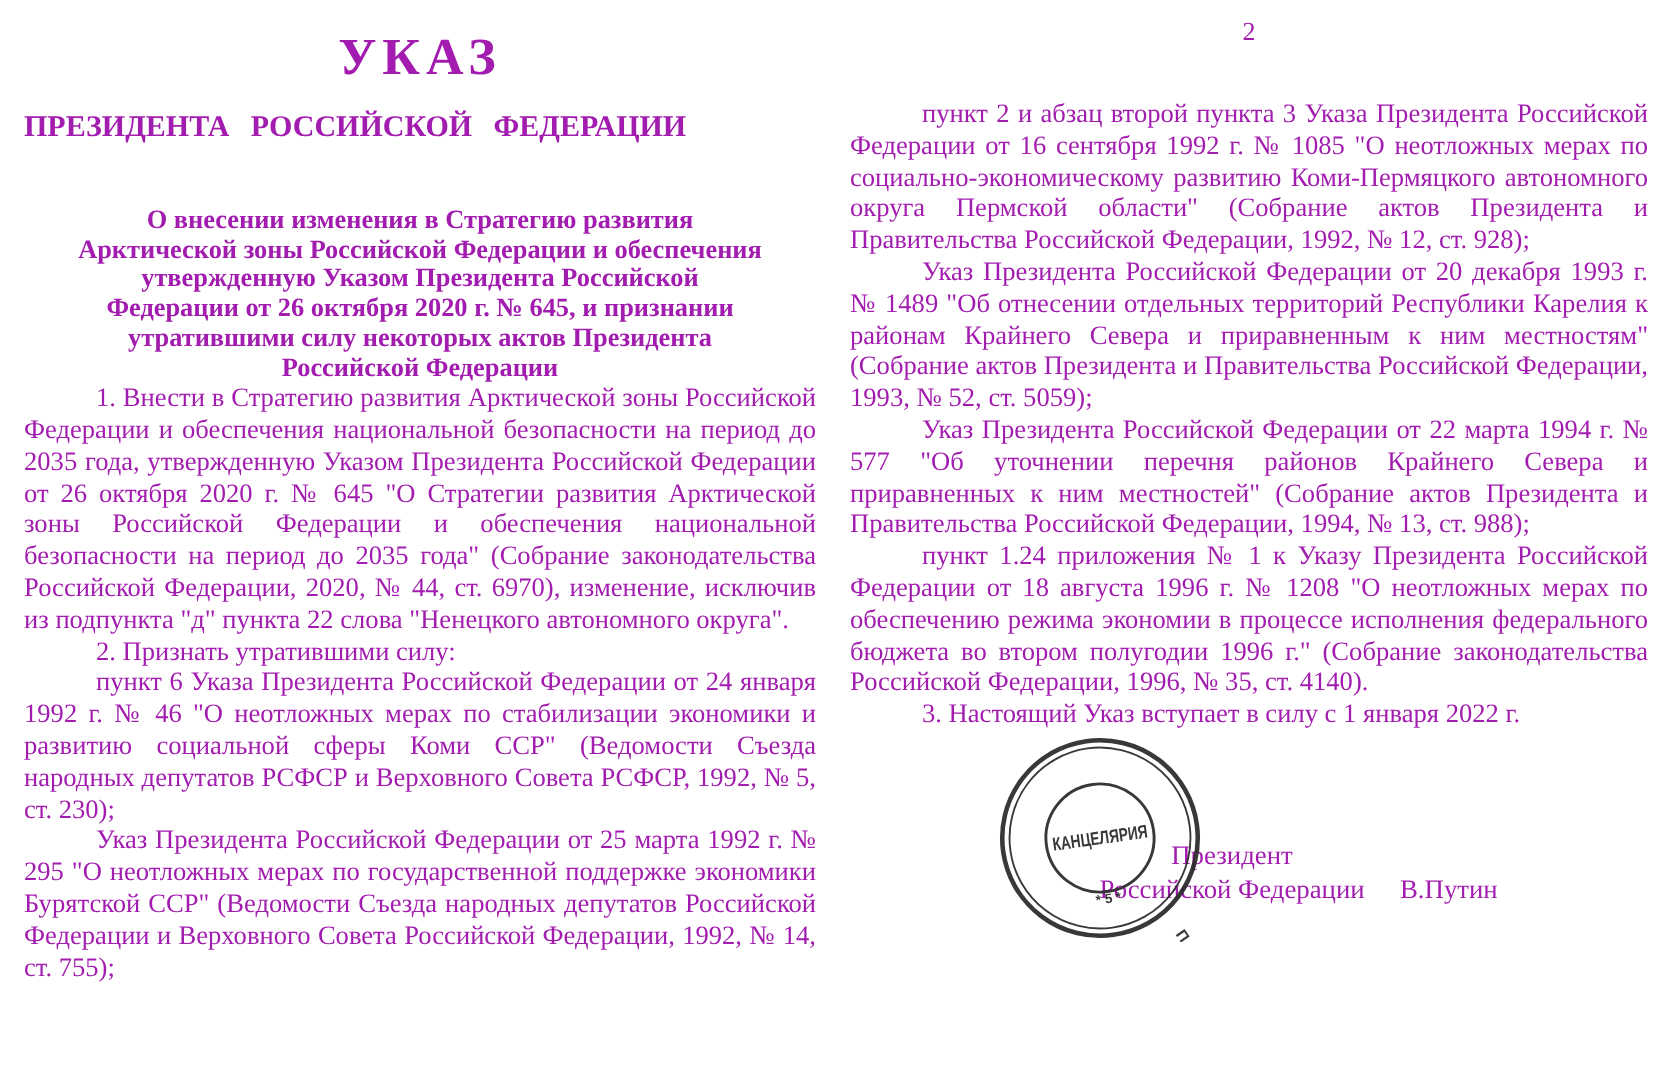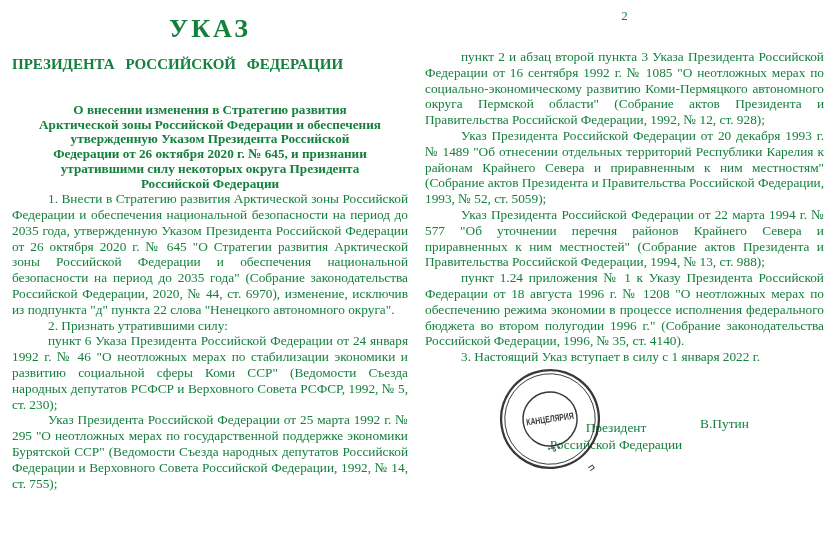--- a/index.html
+++ b/index.html
@@ -1,57 +1,57 @@
 <!DOCTYPE html>
 <html><head>
 <meta charset="utf-8">
 <style>
   html,body{margin:0;padding:0;background:#ffffff;}
   .canvas{
     position:relative;width:833px;height:492px;background:#fdfdfd;
-    font-family:"Liberation Serif", serif;color:#15803d;overflow:hidden;
+    font-family:"Liberation Serif", serif;color:#a21caf;overflow:hidden;
     outline:1px solid #f1f1f1;
   }
   .page{position:absolute;top:0;height:539px;background:#ffffff;}
   .page-1{left:0;width:420px;}
   .page-2{left:420px;width:413px;}
 
   .p1-content{width:396px;margin:0 0 0 12px;padding-top:10px;}
   .p2-content{width:399px;margin:0 0 0 5px;padding-top:5px;}
 
   .h-ukaz{font-size:26px;font-weight:bold;letter-spacing:3px;text-align:center;line-height:30px;margin-top:4px;}
   .h-sub{font-size:15px;font-weight:bold;word-spacing:7px;text-align:left;line-height:18px;margin-top:11px;}
   .title{margin:30px auto 0 auto;width:382px;font-size:13.2px;font-weight:bold;line-height:14.7px;text-align:center;}
   .bodytext{}
   .bodytext p{margin:0;font-size:13.3px;line-height:15.8px;text-align:justify;text-indent:36px;}
   .page-number{font-size:13px;text-align:center;line-height:15px;margin-top:3px;}
   .p2-body{margin-top:26px;}
 
   .sig-role{position:absolute;top:420px;left:96px;width:200px;text-align:center;font-size:13.4px;line-height:16.5px;}
-  .sig-name{position:absolute;top:416px;left:280px;font-size:13.4px;line-height:16.5px;}
+  .sig-name{position:absolute;top:437px;left:280px;font-size:13.4px;line-height:16.5px;}
 
   .footer{position:absolute;top:470px;left:8px;font-size:13.4px;line-height:16px;}
 
   .stamp{position:absolute;left:78px;top:367px;width:104px;height:104px;opacity:0.93;}
 </style>
 </head>
 <body>
 
 <div class="canvas">
 
   <div class="page page-1">
     <div class="p1-content">
       <div class="h-ukaz">УКАЗ</div>
       <div class="h-sub">ПРЕЗИДЕНТА РОССИЙСКОЙ ФЕДЕРАЦИИ</div>
       <div class="title">
         <div>О внесении изменения в Стратегию развития</div>
         <div>Арктической зоны Российской Федерации и обеспечения</div>
         <div>утвержденную Указом Президента Российской</div>
         <div>Федерации от 26 октября 2020 г. № 645, и признании</div>
-        <div>утратившими силу некоторых округа Президента</div>
+        <div>утратившими силу некоторых актов Президента</div>
         <div>Российской Федерации</div>
       </div>
       <div class="bodytext">
         <p>1. Внести в Стратегию развития Арктической зоны Российской Федерации и обеспечения национальной безопасности на период до 2035 года, утвержденную Указом Президента Российской Федерации от 26 октября 2020 г. № 645 "О Стратегии развития Арктической зоны Российской Федерации и обеспечения национальной безопасности на период до 2035 года" (Собрание законодательства Российской Федерации, 2020, № 44, ст. 6970), изменение, исключив из подпункта "д" пункта 22 слова "Ненецкого автономного округа".</p>
         <p>2. Признать утратившими силу:</p>
         <p>пункт 6 Указа Президента Российской Федерации от 24 января 1992 г. № 46 "О неотложных мерах по стабилизации экономики и развитию социальной сферы Коми ССР" (Ведомости Съезда народных депутатов РСФСР и Верховного Совета РСФСР, 1992, № 5, ст. 230);</p>
         <p>Указ Президента Российской Федерации от 25 марта 1992 г. № 295 "О неотложных мерах по государственной поддержке экономики Бурятской ССР" (Ведомости Съезда народных депутатов Российской Федерации и Верховного Совета Российской Федерации, 1992, № 14, ст. 755);</p>
       </div>
     </div>
   </div>

